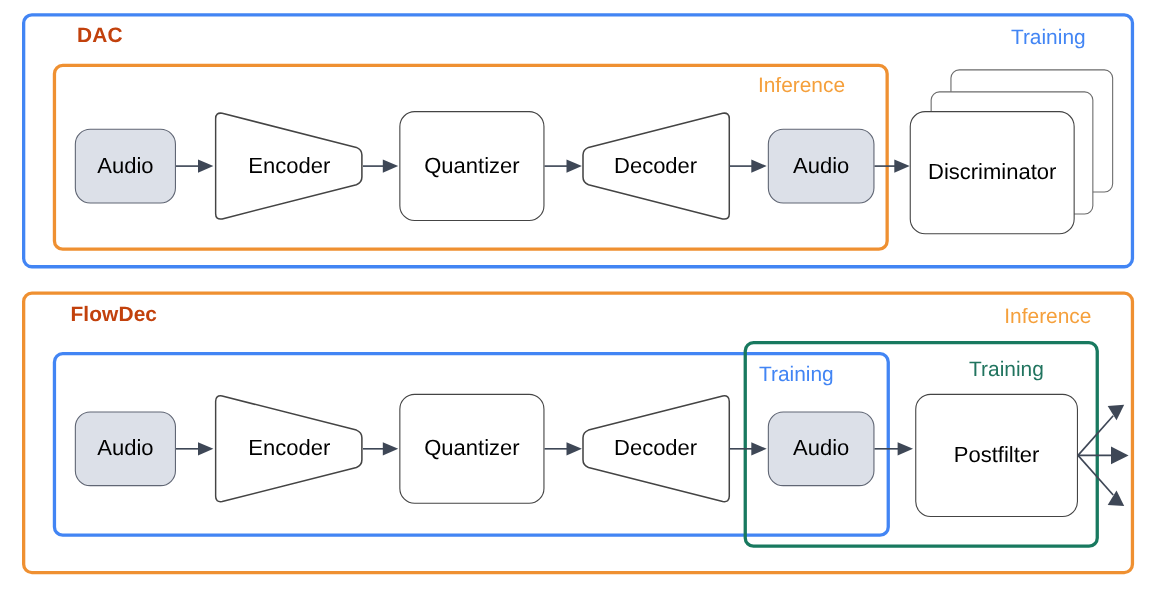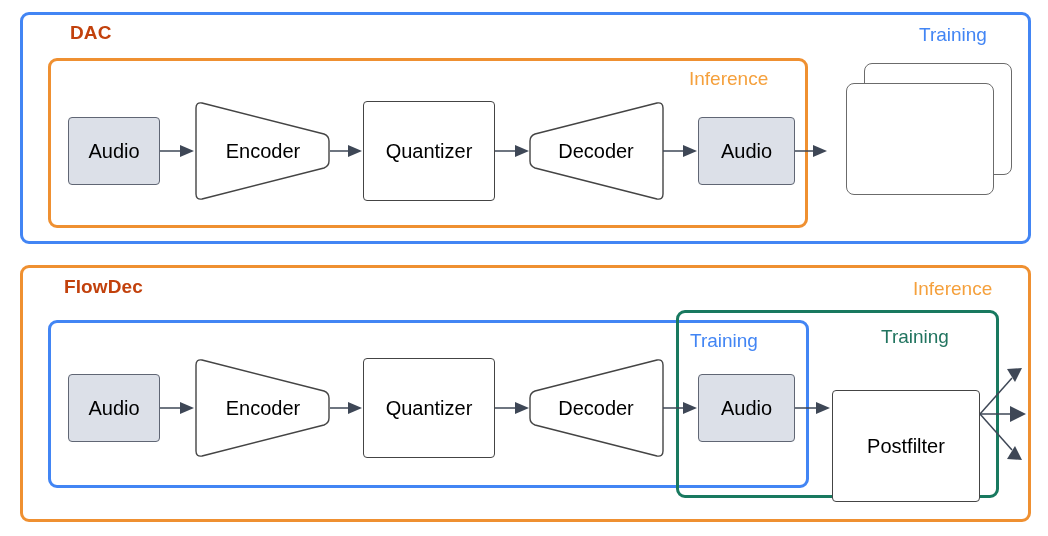--- a/index.html
+++ b/index.html
@@ -51,21 +51,21 @@
     box-sizing: border-box;
     display: flex;
     align-items: center;
     justify-content: center;
     font-size: 20px;
     color: #000000;
     white-space: nowrap;
   }
   .box {
     border: 1.3px solid #444444;
-    border-radius: 4px;
+    border-radius: 14px;
     background: #ffffff;
   }
   .box.shaded {
     background: #DCE0E8;
     border-color: #606674;
   }
   .stackbox {
     position: absolute;
     box-sizing: border-box;
     border: 1.3px solid #6b6b6b;
@@ -133,20 +133,23 @@
         <span>Decoder</span>
       </div>
   </div>
 
   <div class="node box shaded" style="left:698px; top:117px; width:97px; height:68px;">
     <span>Audio</span>
   </div>
 
   <div class="stackbox" style="left:864px; top:63px; width:148px; height:112px;"></div>
   <div class="stackbox" style="left:846px; top:83px; width:148px; height:112px;"></div>
+  <div class="node box" style="left:827px; top:101px; width:150px; height:112px;">
+    <span>Discriminator</span>
+  </div>
 
   <div class="conn" style="left:160px; top:143px; width:36px; height:16px;">
     <svg width="36" height="16" viewBox="0 0 36 16">
       <line x1="0" y1="8" x2="22" y2="8" stroke="#3E4756" stroke-width="1.5"></line>
       <path d="M20,2 L34,8 L20,14 Z" fill="#3E4756"></path>
     </svg>
   </div>
 
   <div class="conn" style="left:330px; top:143px; width:34px; height:16px;">
     <svg width="34" height="16" viewBox="0 0 34 16">
@@ -213,21 +216,21 @@
     </svg>
     <div class="lbl">
         <span>Decoder</span>
       </div>
   </div>
 
   <div class="node box shaded" style="left:698px; top:374px; width:97px; height:68px;">
     <span>Audio</span>
   </div>
 
-  <div class="node box" style="left:832px; top:358px; width:148px; height:112px;margin-top:32px;">
+  <div class="node box" style="left:832px; top:358px; width:148px; height:112px;">
     <span>Postfilter</span>
   </div>
 
   <div class="conn" style="left:160px; top:400px; width:36px; height:16px;">
     <svg width="36" height="16" viewBox="0 0 36 16">
       <line x1="0" y1="8" x2="22" y2="8" stroke="#3E4756" stroke-width="1.5"></line>
       <path d="M20,2 L34,8 L20,14 Z" fill="#3E4756"></path>
     </svg>
   </div>
 

